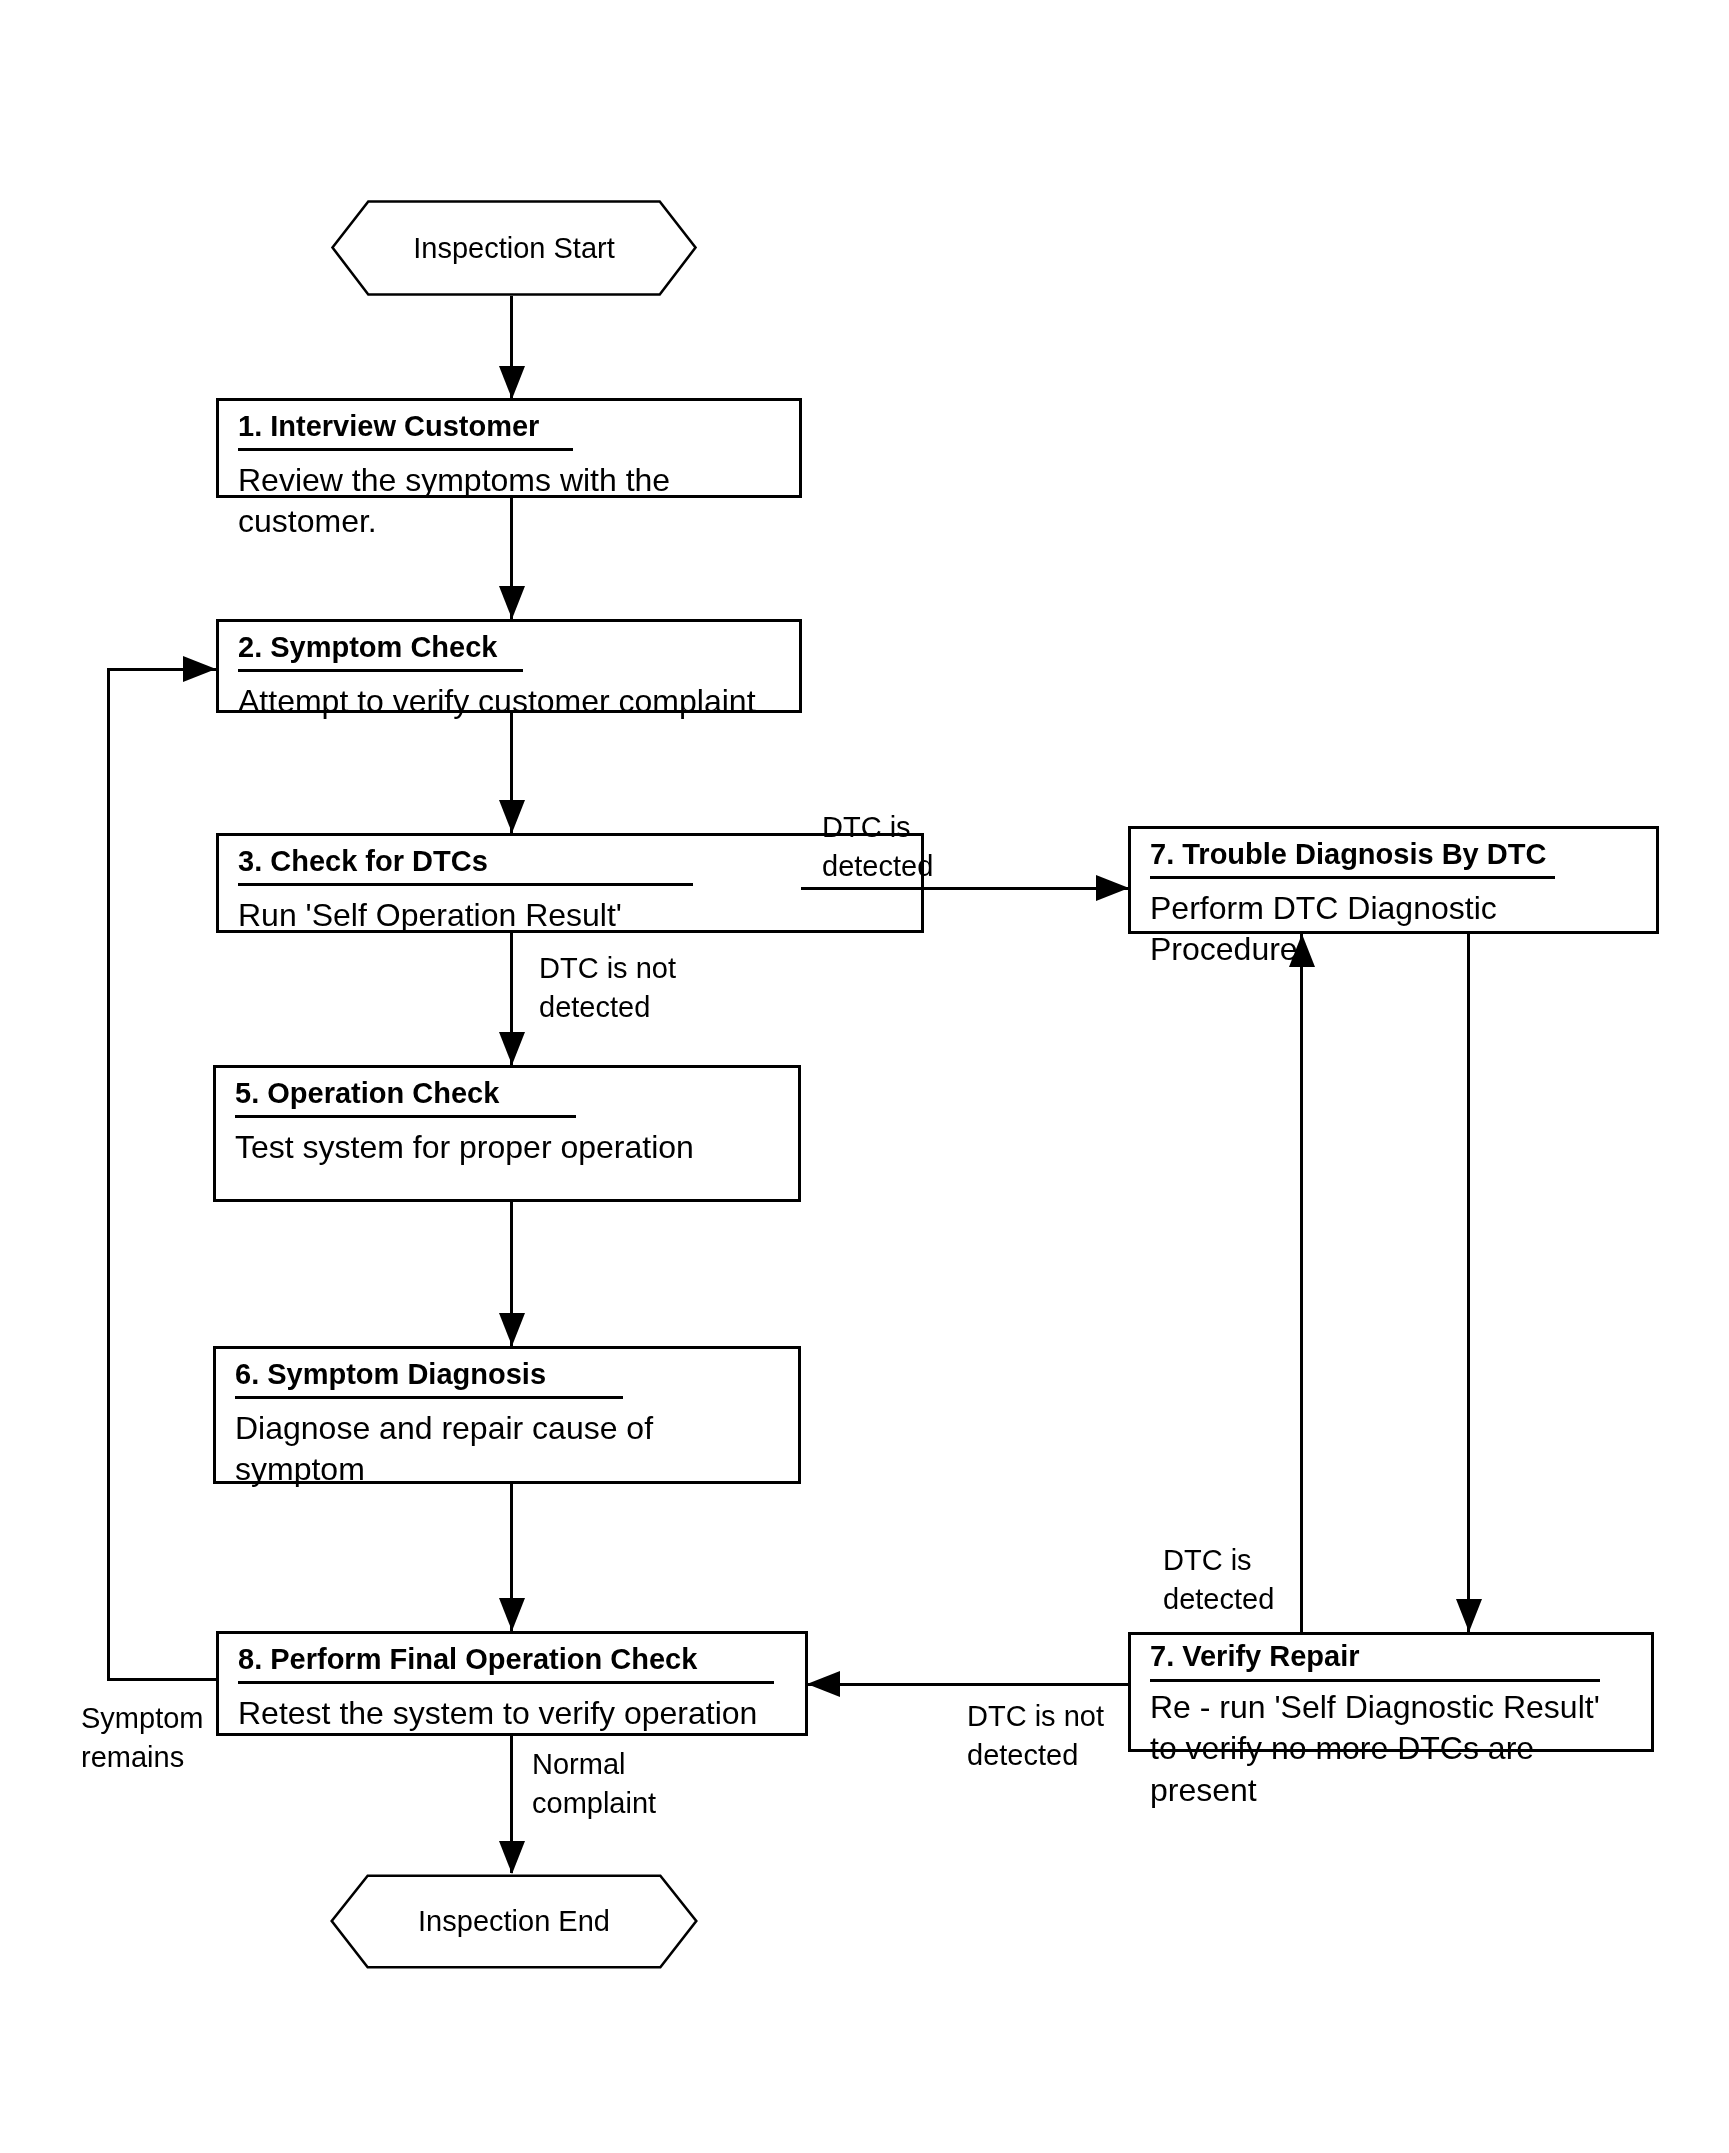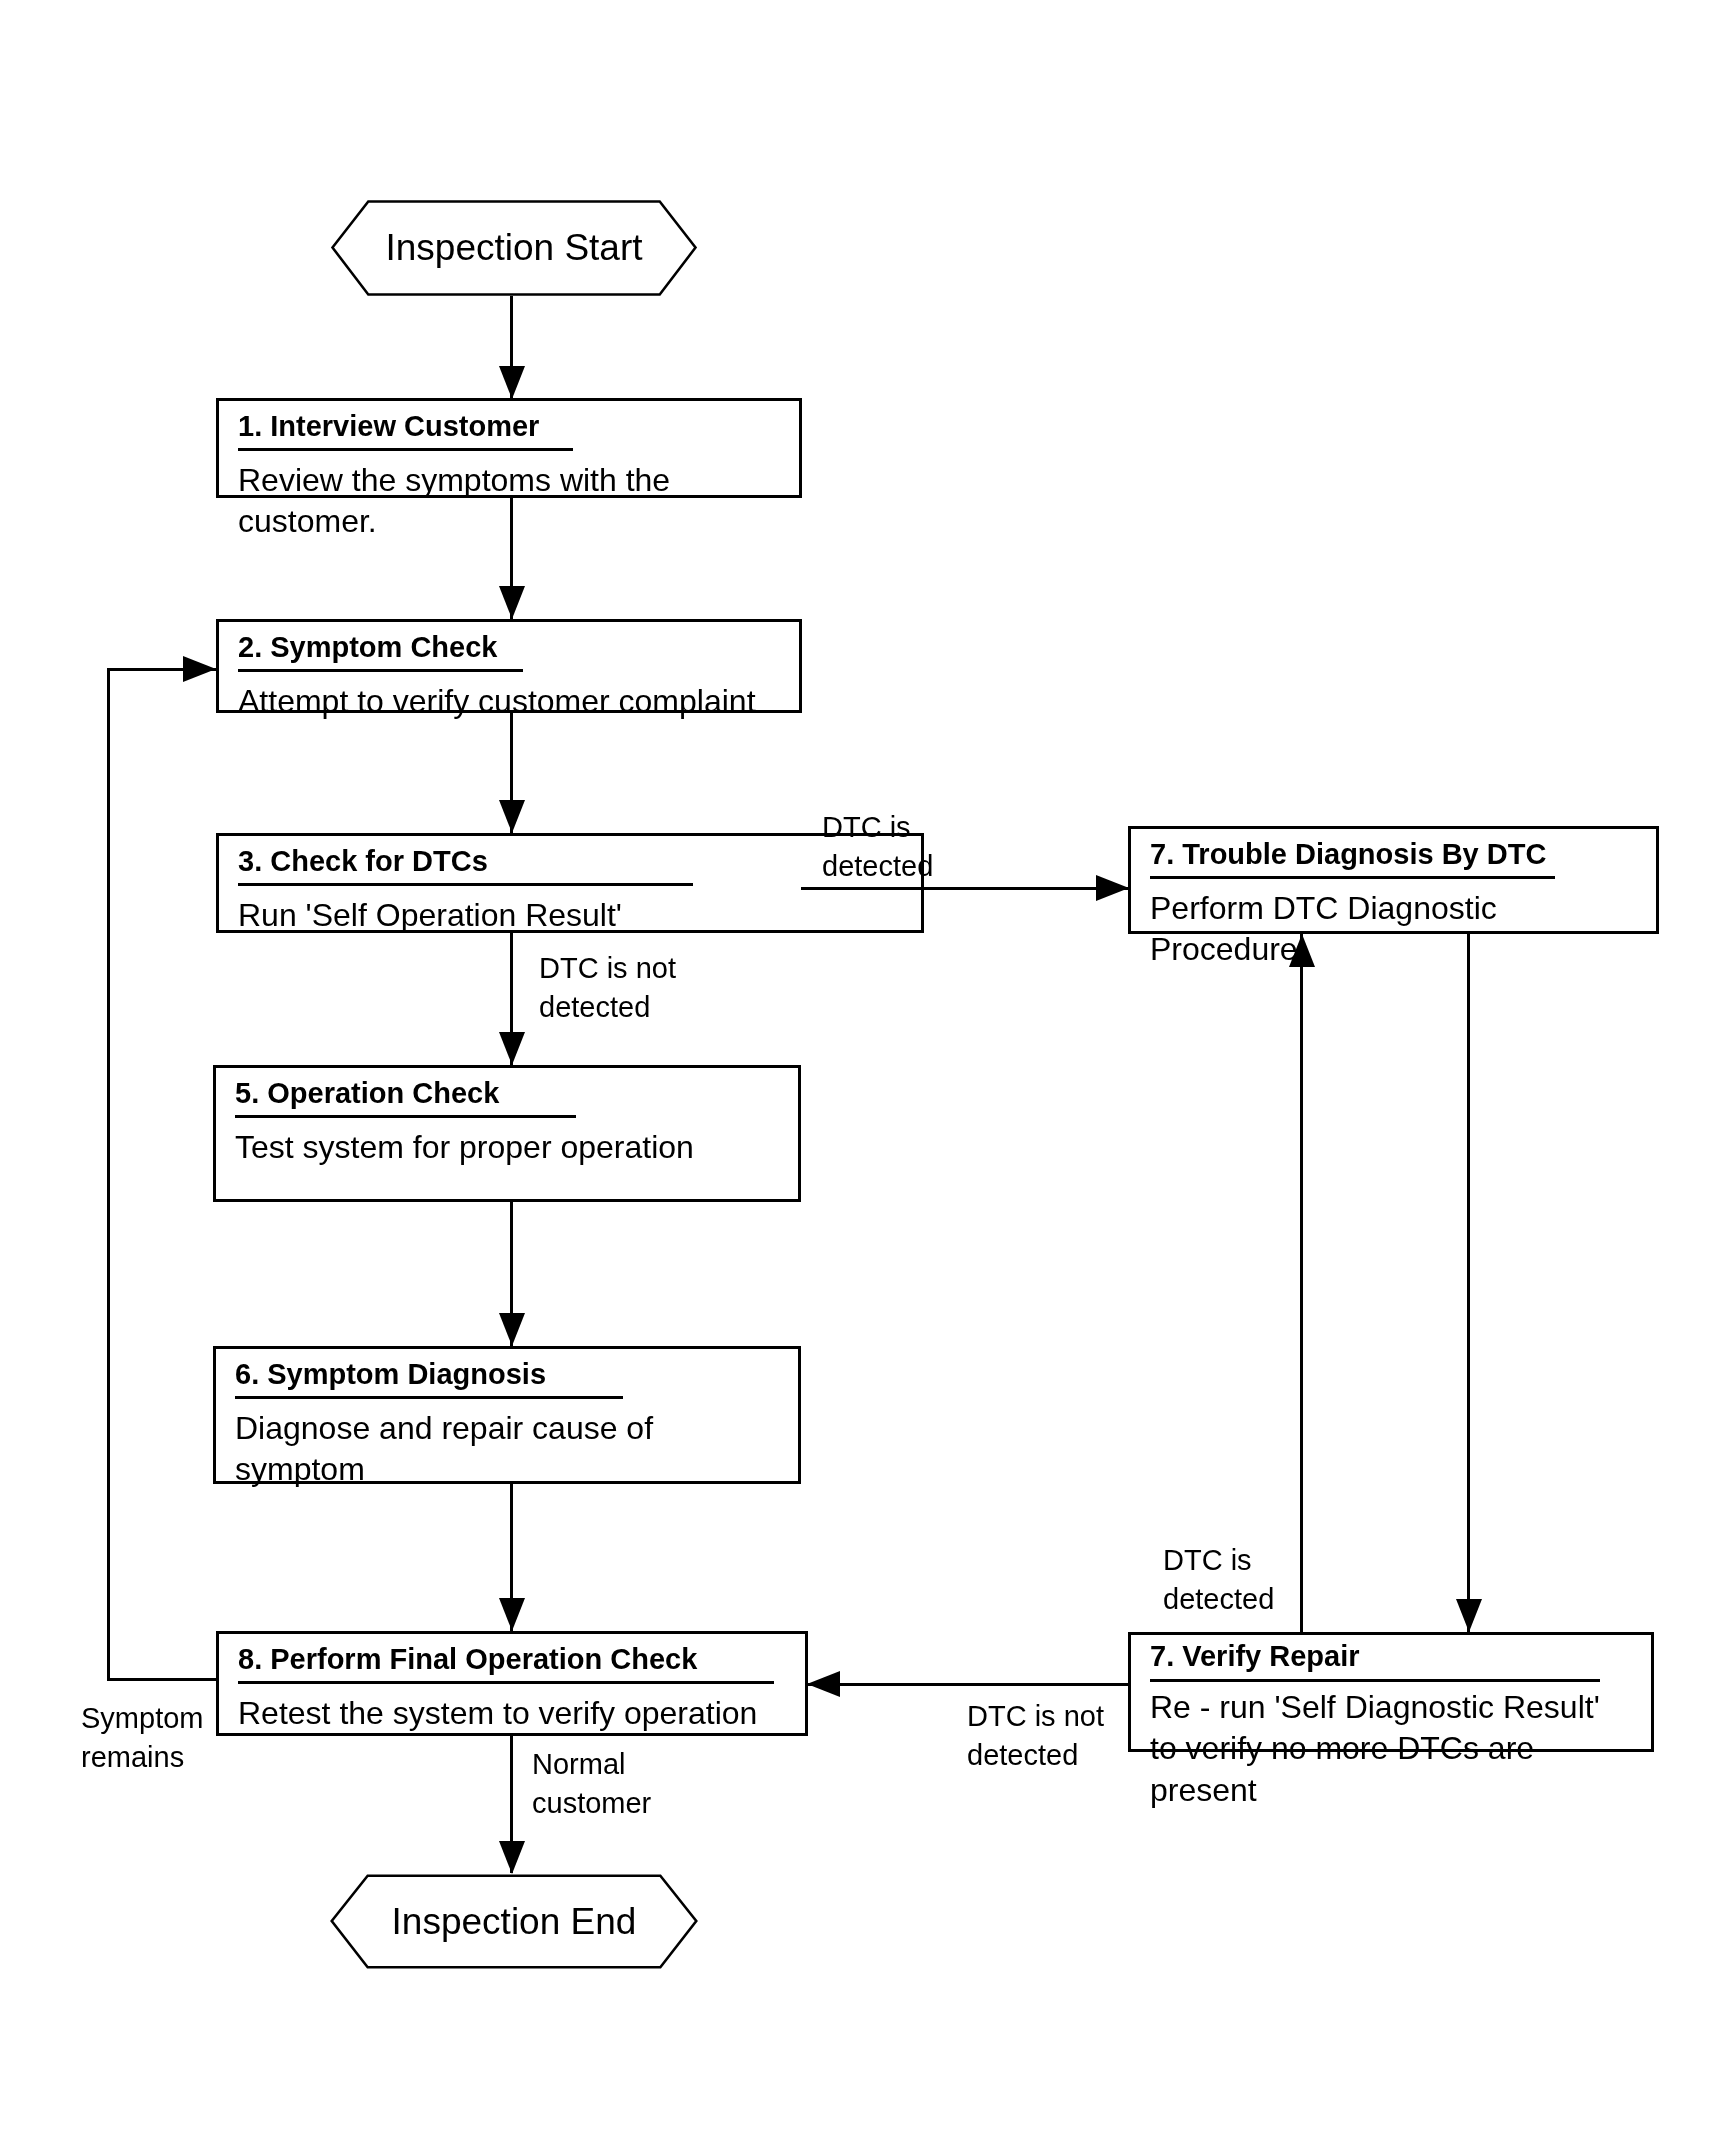--- a/index.html
+++ b/index.html
@@ -33,21 +33,21 @@
     line-height:1.3;
     margin-top:8.6px;
     white-space:pre-line;
   }
   
   .hex { position:absolute; }
   .hex svg { position:absolute; left:0; top:0; }
   .hex-label {
     position:absolute; left:0; top:0; right:0; bottom:0;
     display:flex; align-items:center; justify-content:center;
-    font-size:37px;
+    font-size:29px;
   }
   
   .vline { position:absolute; width:2.6px; background:#000; }
   .hline { position:absolute; height:2.6px; background:#000; }
   
   .arr { position:absolute; width:0; height:0; }
   .arr-down  { border-left:13px solid transparent; border-right:13px solid transparent; border-top:33px solid #000; }
   .arr-up    { border-left:13px solid transparent; border-right:13px solid transparent; border-bottom:33px solid #000; }
   .arr-right { border-top:13px solid transparent; border-bottom:13px solid transparent; border-left:33px solid #000; }
   .arr-left  { border-top:13px solid transparent; border-bottom:13px solid transparent; border-right:33px solid #000; }
@@ -159,21 +159,21 @@
   <div class="hline" style="left:107px; top:1678px; width:109px;"></div>
   <div class="vline" style="left:107px; top:668px; height:1013px;"></div>
   <div class="hline" style="left:107px; top:668px; width:109px;"></div>
   <div class="arr arr-right" style="left:183px; top:656px;"></div>
   <div class="lbl" style="left:81px; top:1699px;">Symptom
 remains</div>
 
   <div class="vline" style="left:510px; top:1736px; height:137px;"></div>
   <div class="arr arr-down" style="left:499px; top:1841px;"></div>
   <div class="lbl" style="left:532px; top:1745px;">Normal
-customer</div>
+complaint</div>
 
   <div class="hex" style="left:330px; top:1873px; width:368px; height:97px;">
     <svg width="368" height="97" viewBox="0 0 430 113">
       <polygon points="2,56 44,3 386,3 428,56 386,110 44,110" fill="#ffffff" stroke="#000000" stroke-width="3"></polygon>
     </svg>
     <div class="hex-label">Inspection End</div>
   </div>
 
 </div>
 

